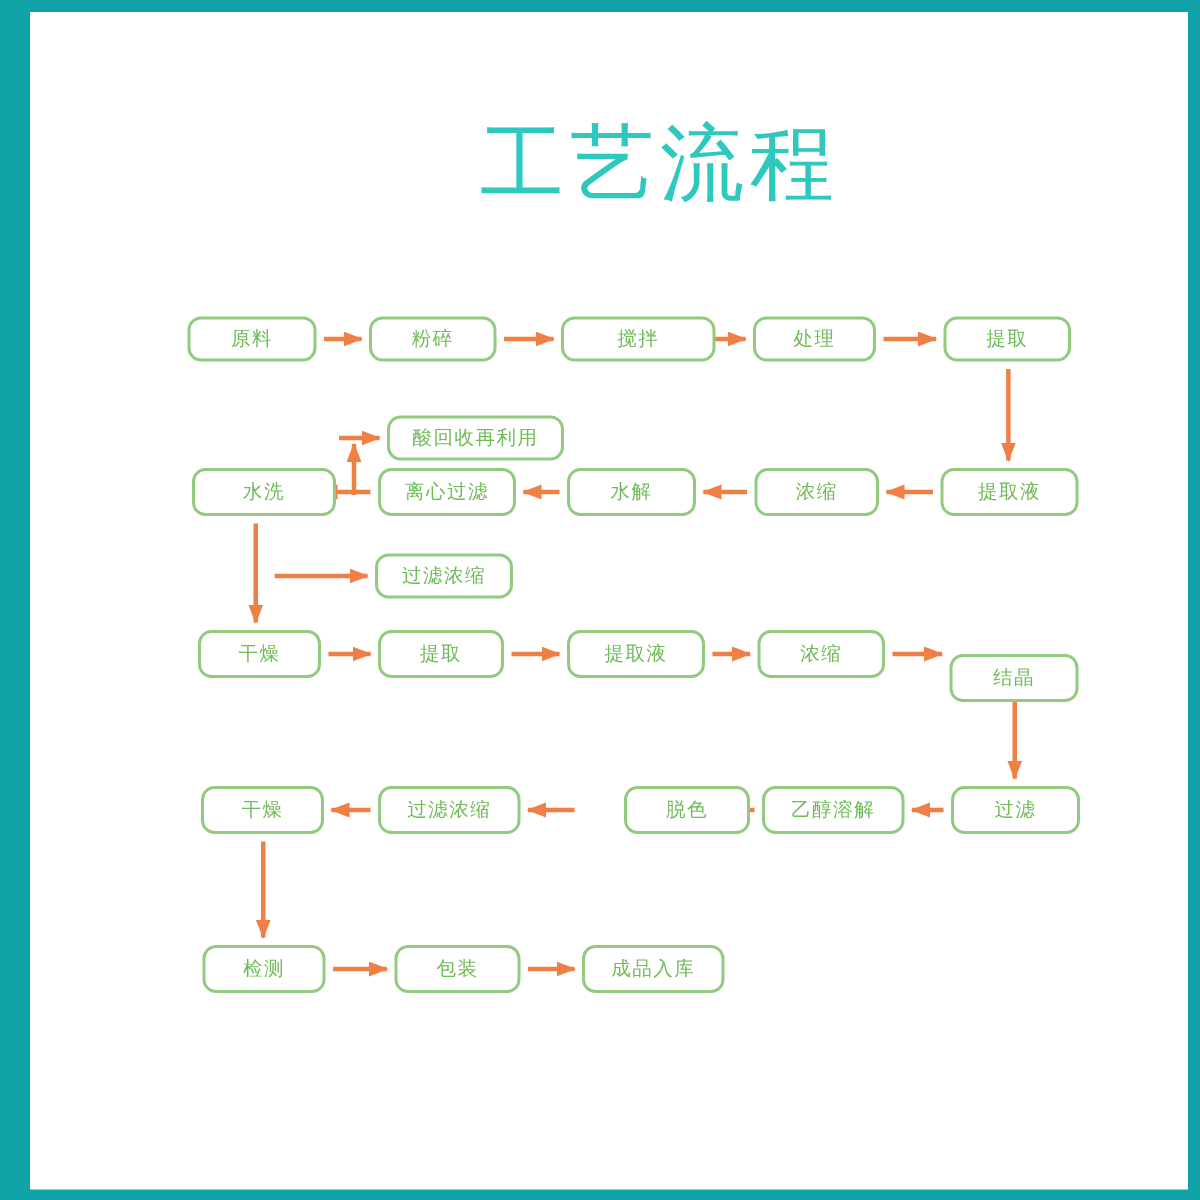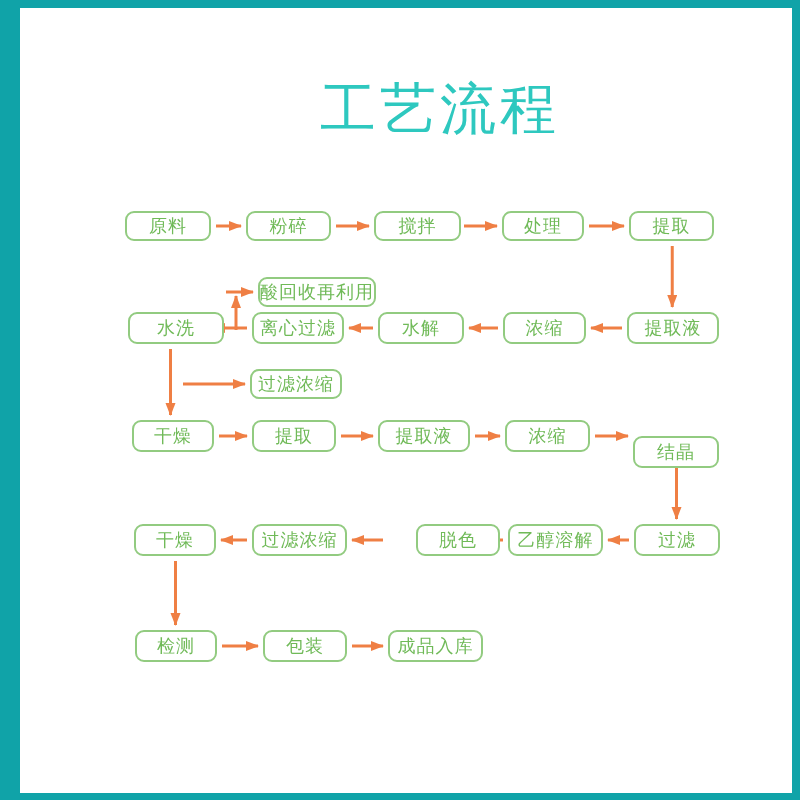--- a/index.html
+++ b/index.html
@@ -20,21 +20,21 @@
     text-align:center;transform:translateX(40px);
     font-size:56px;font-weight:500;letter-spacing:4px;
     color:var(--title-color,#2ec8bf);
   }
 
   .node{
     position:absolute;box-sizing:border-box;
     border:2px solid var(--box-border,#92cb80);
     border-radius:9px;
     color:var(--box-text,#70ba58);
-    font-size:18px;font-weight:500;letter-spacing:1px;
+    font-size:13px;font-weight:500;letter-spacing:1px;
     display:flex;align-items:center;justify-content:center;
     background:#ffffff;
   }
   #arrow-layer{position:absolute;left:0;top:0;}
   #arrow-layer polyline{fill:none;stroke-width:3;}
 </style>
 </head>
 <body>
 
 <div class="frame frame-top"></div>
@@ -73,21 +73,21 @@
     <polyline points="222,646 258,646" marker-end="url(#ah)" stroke="#ef7f44"></polyline>
     <polyline points="352,646 383,646" marker-end="url(#ah)" stroke="#ef7f44"></polyline>
     <polyline points="236,330 236,296" marker-end="url(#ah)" stroke="#ef7f44"></polyline>
     <polyline points="226,292 253,292" marker-end="url(#ah)" stroke="#ef7f44"></polyline>
     <polyline points="183,384 245,384" marker-end="url(#ah)" stroke="#ef7f44"></polyline>
   </svg>
 
 <div id="node-layer">
     <div class="node" style="left: 125px; top: 211px; width: 86px; height: 30px;">原料</div>
     <div class="node" style="left: 246px; top: 211px; width: 85px; height: 30px;">粉碎</div>
-    <div class="node" style="left: 374px; top: 211px; width: 87px; height: 30px;">搅拌</div>
+    <div class="node" style="left: 374px; top: 211px; width: 103px; height: 30px;">搅拌</div>
     <div class="node" style="left: 502px; top: 211px; width: 82px; height: 30px;">处理</div>
     <div class="node" style="left: 629px; top: 211px; width: 85px; height: 30px;">提取</div>
     <div class="node" style="left: 258px; top: 277px; width: 118px; height: 30px;">酸回收再利用</div>
     <div class="node" style="left: 128px; top: 312px; width: 96px; height: 32px;">水洗</div>
     <div class="node" style="left: 252px; top: 312px; width: 92px; height: 32px; text-align: center;">离心过滤</div>
     <div class="node" style="left: 378px; top: 312px; width: 86px; height: 32px;">水解</div>
     <div class="node" style="left: 503px; top: 312px; width: 83px; height: 32px;">浓缩</div>
     <div class="node" style="left: 627px; top: 312px; width: 92px; height: 32px;">提取液</div>
     <div class="node" style="left: 250px; top: 369px; width: 92px; height: 30px;">过滤浓缩</div>
     <div class="node" style="left: 132px; top: 420px; width: 82px; height: 32px;">干燥</div>

